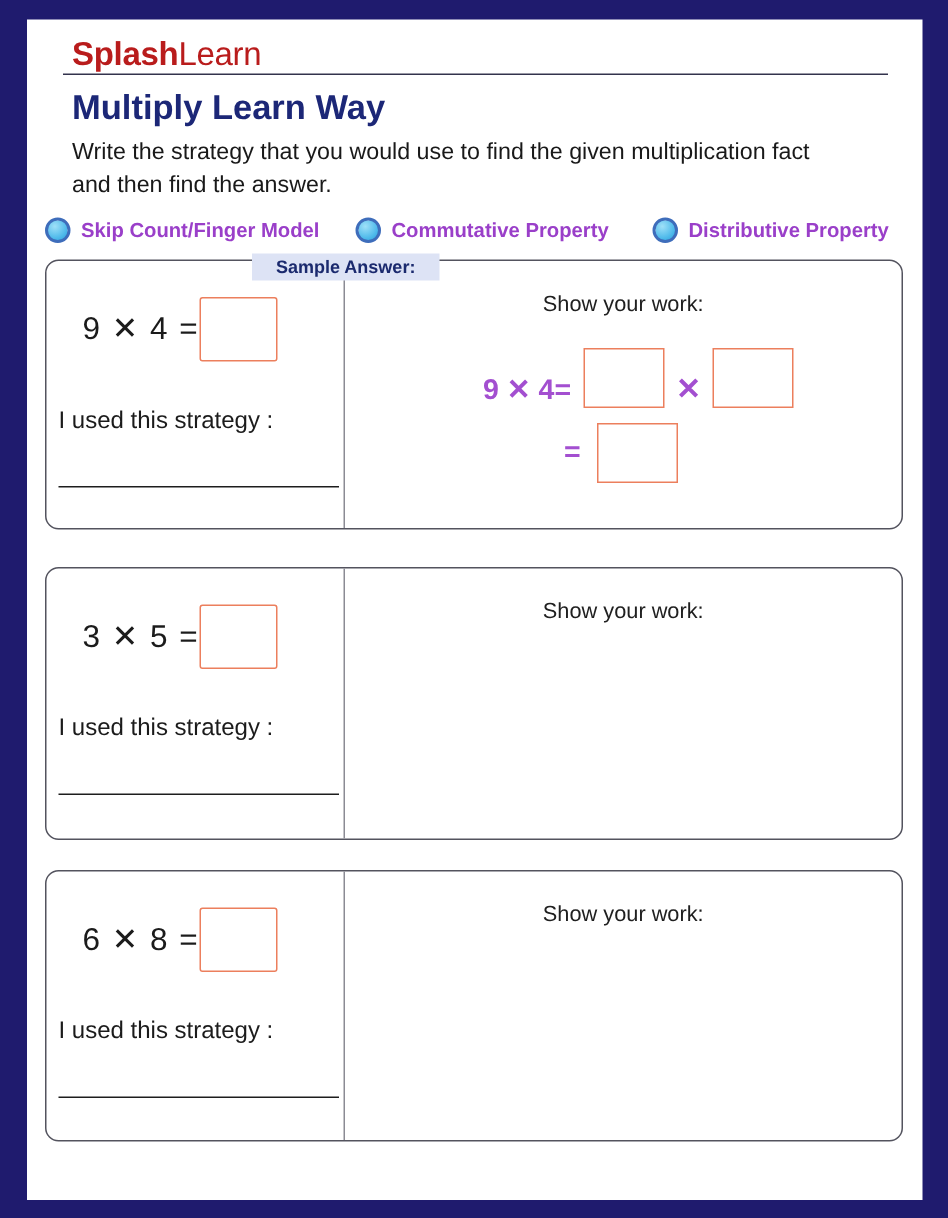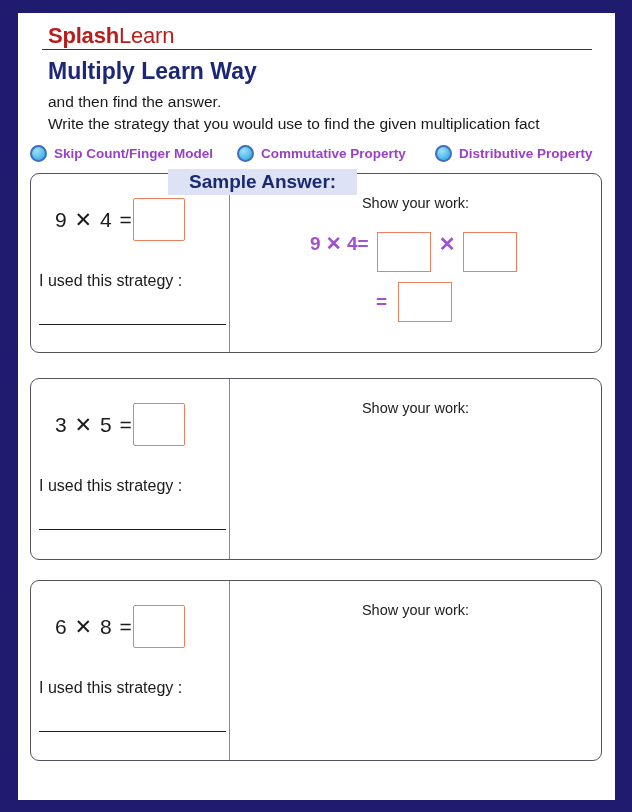--- a/index.html
+++ b/index.html
@@ -44,46 +44,46 @@
   .card-3{top:567px;height:181px;}
   .card-left{width:198px;position:relative;border-right:1.2px solid #8b8b94;flex:0 0 auto;}
   .card-right{flex:1;position:relative;}
   .fact-row{position:absolute;left:24px;top:24px;display:flex;align-items:center;gap:0;}
   .fact-text{font-size:21px;color:#1b1b1b;letter-spacing:1px;white-space:nowrap;}
   .answer-box{width:50px;height:41px;border:1.8px solid #ec7f5d;border-radius:2px;background:#fff;flex:0 0 auto;}
   .prompt{position:absolute;left:8px;top:98px;font-size:16px;font-weight:500;color:#1b1b1b;white-space:nowrap;}
   .write-line{position:absolute;left:8px;top:150px;width:187px;height:0;border-top:1.8px solid #1d1d1d;}
   .show-work{position:absolute;top:21px;left:0;width:100%;text-align:center;font-size:14.5px;font-weight:500;color:#202020;}
   
-  .work-row1{position:absolute;left:80px;top:58px;display:flex;align-items:flex-start;gap:8px;}
+  .work-row1{position:absolute;left:92px;top:58px;display:flex;align-items:flex-end;gap:8px;}
   .work-row2{position:absolute;left:146px;top:108px;display:flex;align-items:center;gap:11px;}
   .work-expr,.work-eq{font-size:19px;font-weight:bold;color:#a34fd0;white-space:nowrap;}
   .work-times{font-size:20px;font-weight:bold;color:#a34fd0;}
   .work-box{width:52px;height:38px;border:1.8px solid #ec7f5d;background:#fff;flex:0 0 auto;}
   
   .sample-label{
     position:absolute;left:150px;top:156px;z-index:3;
     background:#dde3f5;color:#1b2a6e;
-    font-size:19px;font-weight:bold;padding:2px 21px;
+    font-size:12px;font-weight:bold;padding:2px 16px;
   }
 </style>
 </head>
 <body>
 
 <div class="page">
 
   <div class="brand">
     <span class="brand-bold">Splash</span><span class="brand-light">Learn</span>
   </div>
   <div class="header-rule"></div>
 
   <div class="title">Multiply Learn Way</div>
   <div class="instructions">
+    <span>Write the strategy that you would use to find the given multiplication fact</span>
     <span>and then find the answer.</span>
-    <span>Write the strategy that you would use to find the given multiplication fact</span>
   </div>
 
   <div class="legend">
     <div class="legend-item li-0">
       <span class="bullet"></span>
       <span class="legend-label">Skip Count/Finger Model</span>
     </div>
     <div class="legend-item li-1">
       <span class="bullet"></span>
       <span class="legend-label">Commutative Property</span>

